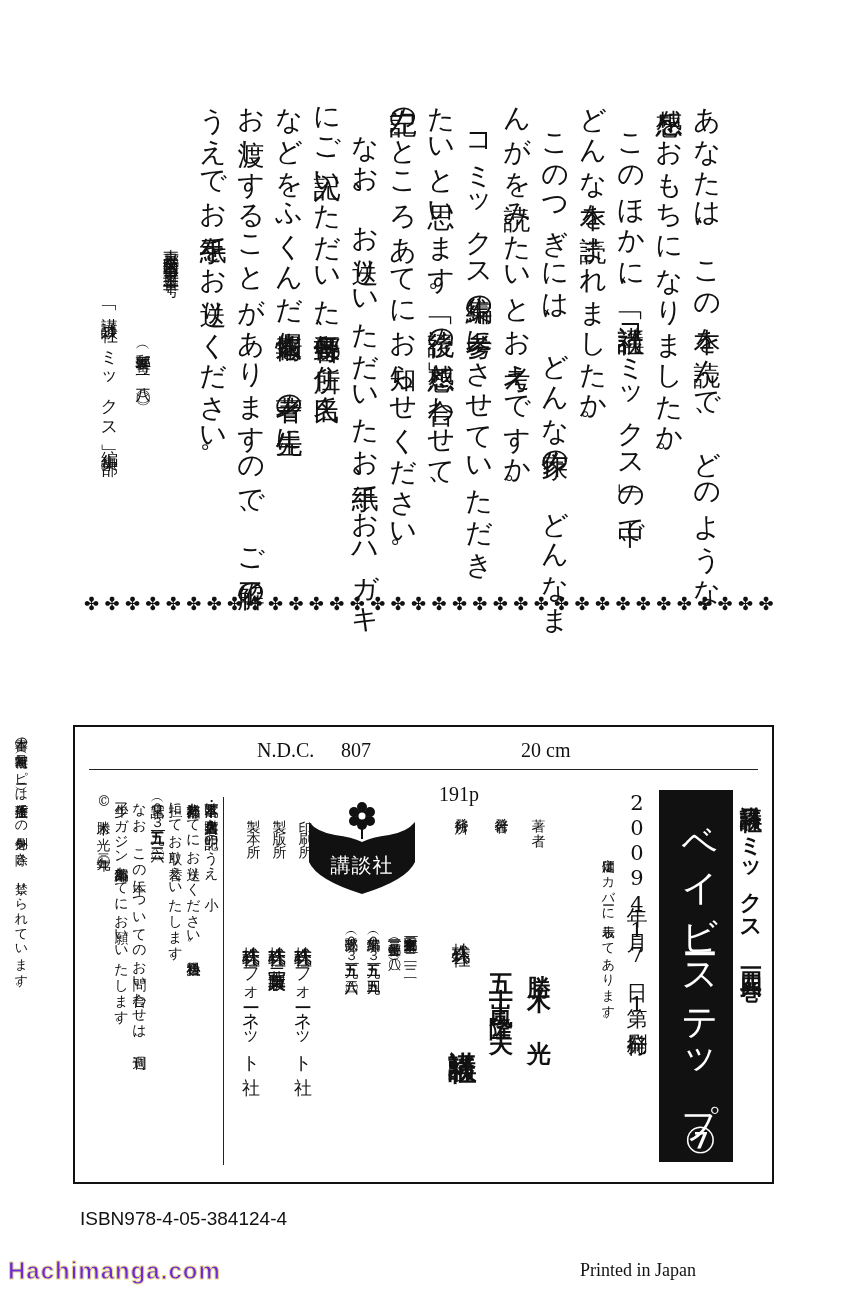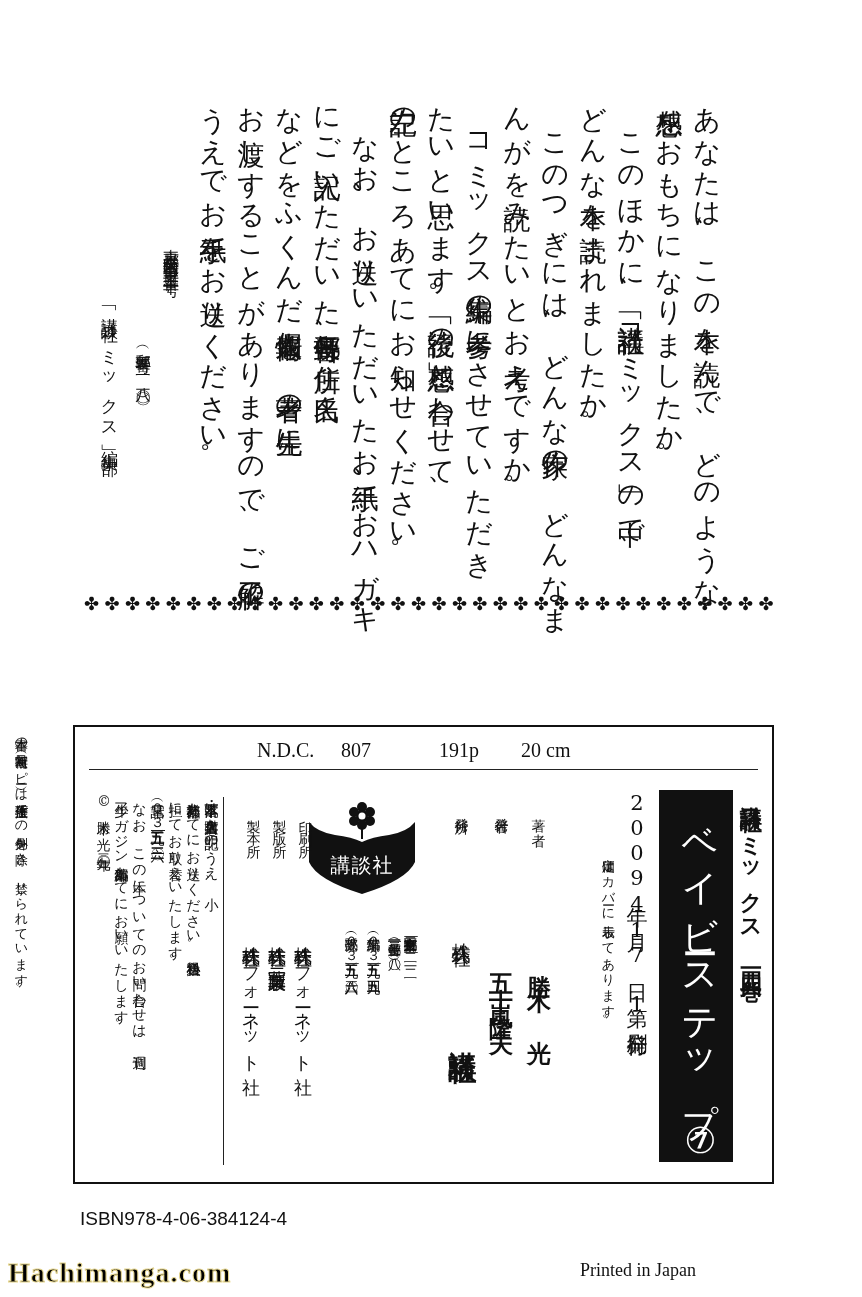--- a/index.html
+++ b/index.html
@@ -19,22 +19,22 @@
   .series { font-size:22px; font-weight:bold; letter-spacing:2px; }
   .title-block { position:absolute; left:584px; top:63px; width:74px; height:372px; background:#111; }
   .title-text { color:#fff; font-size:36px; letter-spacing:4px; left:16px; top:12px; }
   .small { font-size:14px; letter-spacing:1px; font-family:"DejaVu Serif", serif; }
   .med { font-size:20px; font-family:"DejaVu Serif", serif; letter-spacing:3px; }
   .big { font-size:30px; font-family:"DejaVu Serif", serif; font-weight:bold; letter-spacing:6px; }
   .logo { position:absolute; left:232px; top:75px; width:110px; height:95px; }
   .notice-rule { position:absolute; left:130px; top:70px; height:368px; border-left:1.5px solid #222; }
   .bottom-line { position:absolute; font-family:"Liberation Sans", sans-serif; font-size:19px; }
   .printed { position:absolute; font-family:"Liberation Serif", serif; font-size:18px; }
-  .watermark { position:absolute; left:8px; top:1257px; font-family:Liberation Serif, serif;
-               font-weight:bold; font-size:28px; color:#000000; letter-spacing:1px;
+  .watermark { position:absolute; left:8px; top:1257px; font-family:Liberation Sans, sans-serif;
+               font-weight:bold; font-size:24px; color:#6d28d9; letter-spacing:1px;
                -webkit-text-stroke:1px #e8d890; }
 </style>
 </head>
 <body>
 
 <div>
   <div class="v msg" style="left:694px; top:88px;">あなたは、この本を読んで、どのような</div>
   <div class="v msg" style="left:656px; top:88px;">感想をおもちになりましたか。</div>
   <div class="v msg" style="left:618px; top:88px;">　このほかに、「講談社コミックス」の中で、</div>
   <div class="v msg" style="left:580px; top:88px;">どんな本を読まれましたか。</div>
@@ -90,21 +90,21 @@
     <span>✤</span>
     <span>✤</span>
   </div>
 
 <div class="v serif" style="left:12px; top:728px; font-size:13px; letter-spacing:0.5px;">本書の無断複写（コピー）は著作権法上での例外を除き、禁じられています。</div>
 
 <div class="box">
   <div class="ndc">
     <span style="left:182px;">N.D.C.</span>
     <span style="left:266px;">807</span>
-    <span style="left:364px;">191p</span>
+    <span style="left:364px;margin-top:44px;">191p</span>
     <span style="left:446px;">20 cm</span>
   </div>
   <div class="divider"></div>
 
   <div class="v series" style="left:661px; top:62px;">講談社コミックス　四一二四巻</div>
 
   <div class="title-block">
     <div class="v title-text">ベイビーステップ⑦</div>
   </div>
 
@@ -156,15 +156,15 @@
 
   <div class="v small" style="left:128px; top:66px; letter-spacing:0;">落丁本・乱丁本は購入書店名を明記のうえ、小</div>
   <div class="v small" style="left:110px; top:66px; letter-spacing:0;">社業務部あてにお送りください。送料小社負</div>
   <div class="v small" style="left:92px; top:66px; letter-spacing:0;">担にてお取り替えいたします。</div>
   <div class="v small" style="left:74px; top:66px; letter-spacing:0;">電話（０３）五三九五―三六〇三</div>
   <div class="v small" style="left:56px; top:66px; letter-spacing:0;">なお、この本についてのお問い合わせは、週刊</div>
   <div class="v small" style="left:38px; top:66px; letter-spacing:0;">少年マガジン編集部あてにお願いいたします。</div>
   <div class="v small" style="left:20px; top:66px; letter-spacing:1px;">©勝木　光　二〇〇九年</div>
 </div>
 
-<div class="bottom-line" style="left:80px; top:1208px;">ISBN978-4-06-384124-4</div>
+<div class="bottom-line" style="left:80px; top:1208px;">ISBN978-4-05-384124-4</div>
 <div class="printed" style="left:580px; top:1260px;">Printed in Japan</div>
 <div class="watermark">Hachimanga.com</div>
 
 </body></html>

